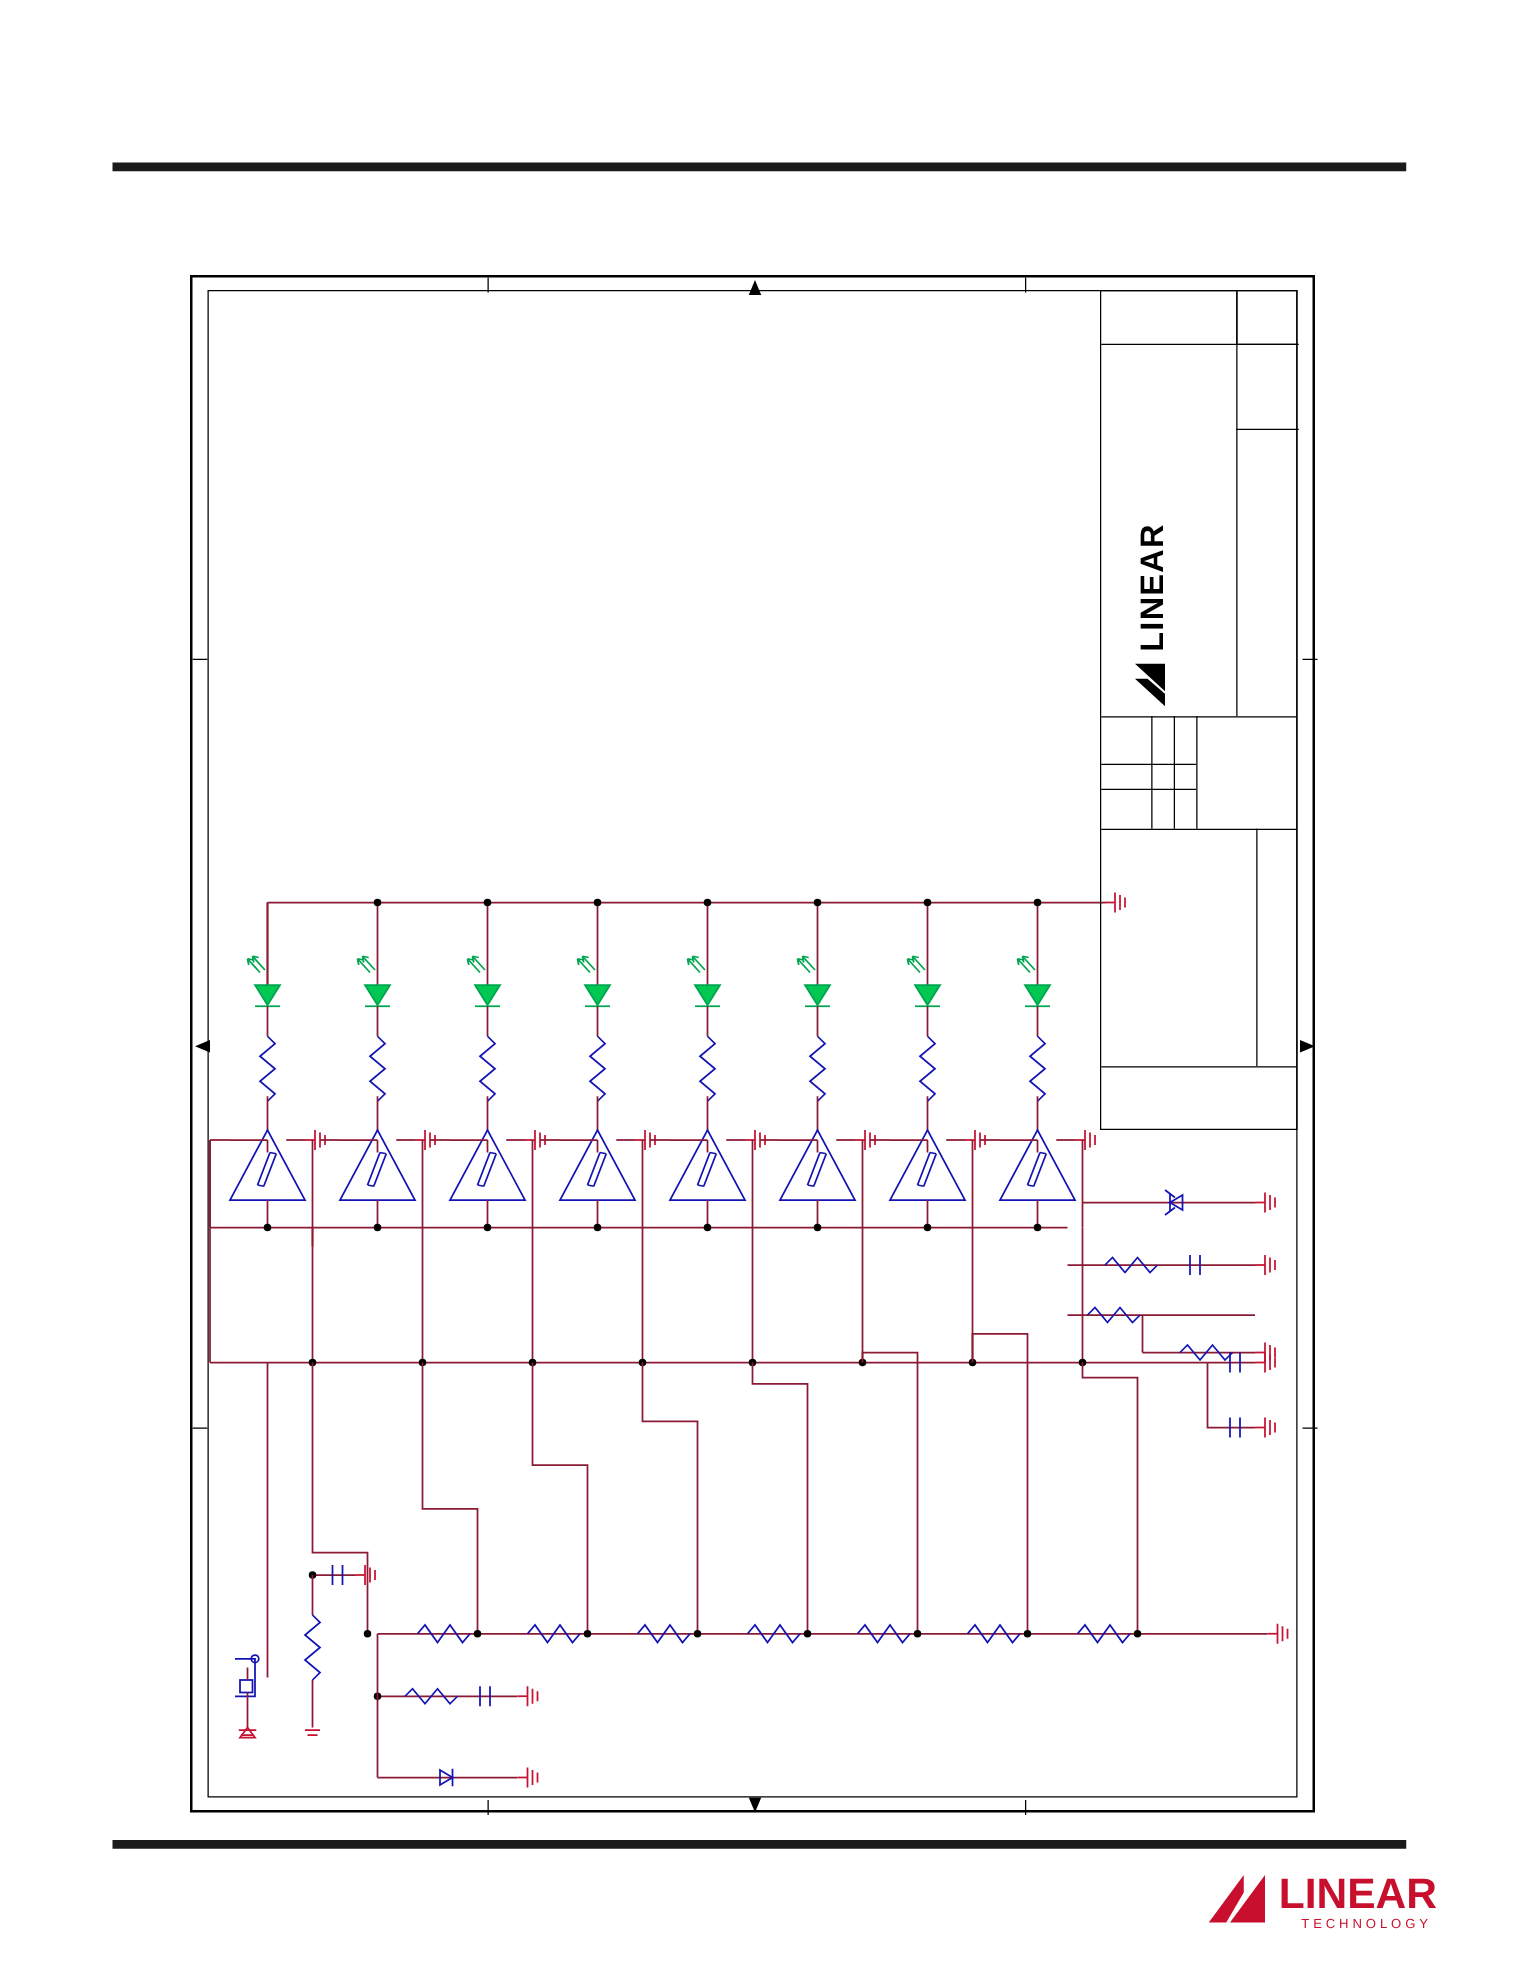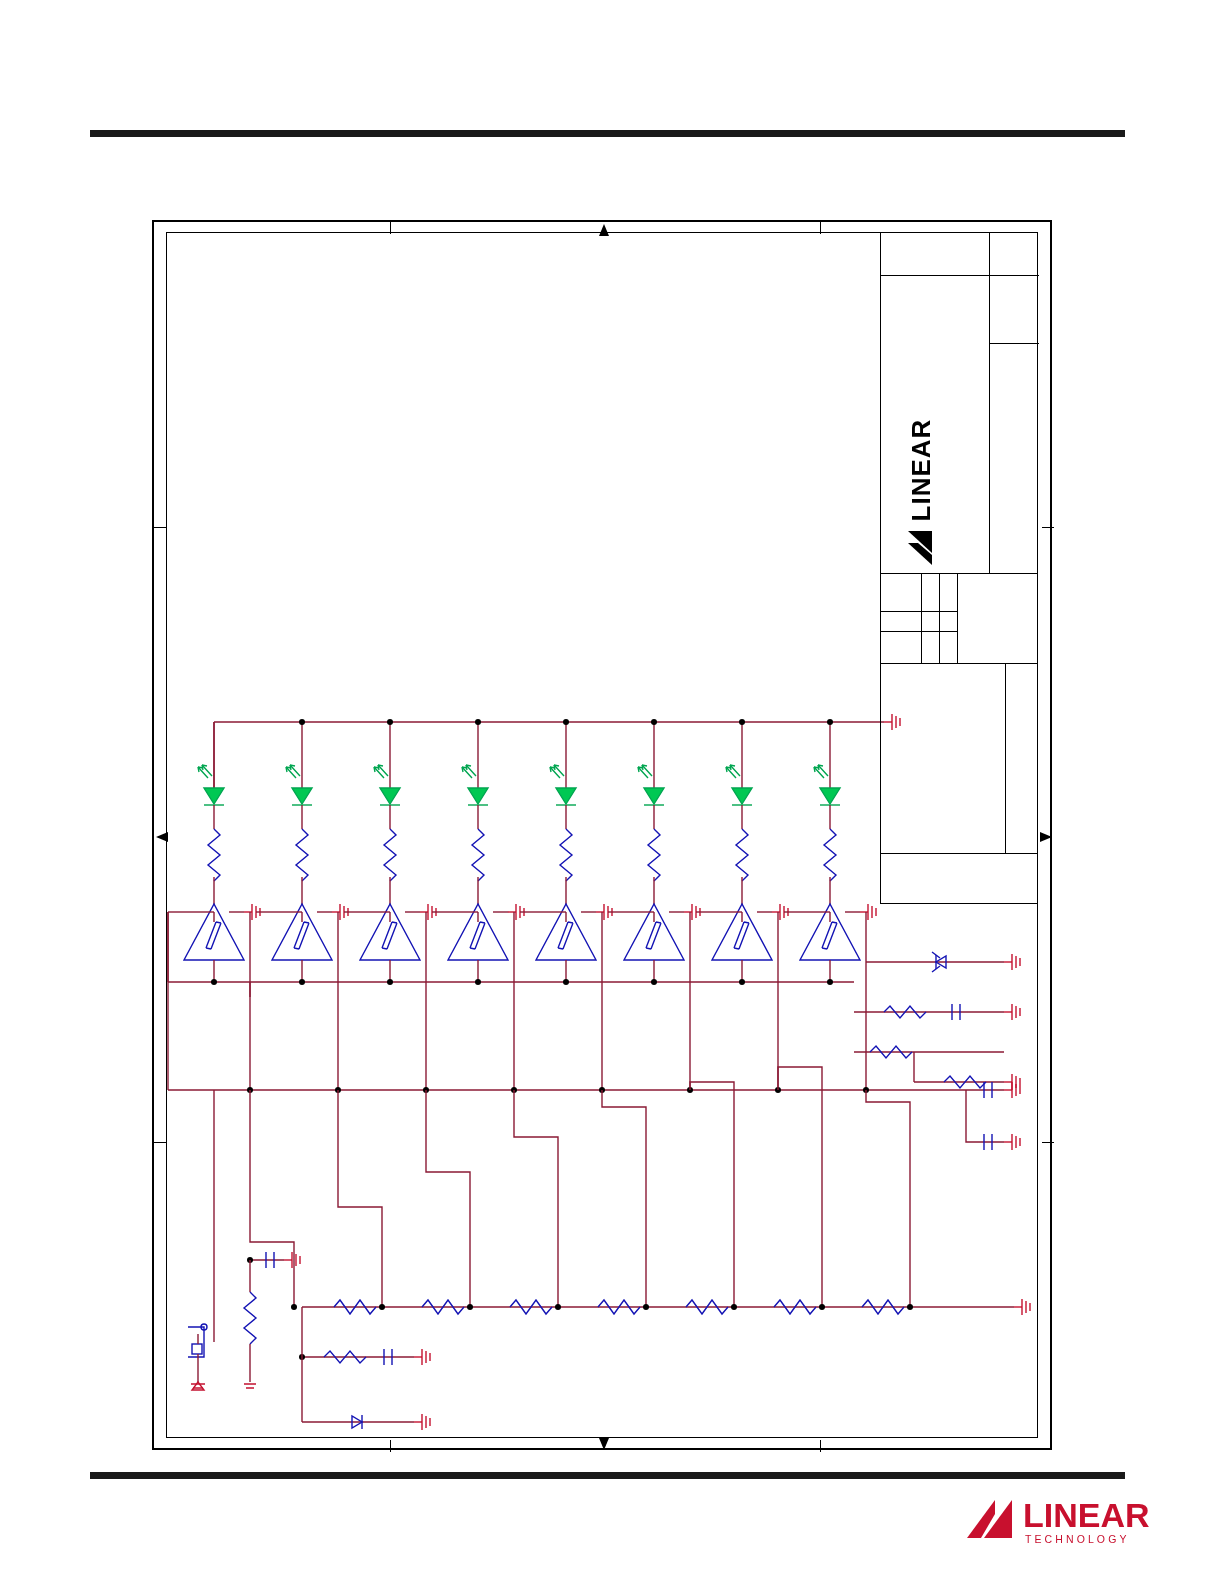--- a/index.html
+++ b/index.html
@@ -116,21 +116,21 @@
     font-size: 34px;
     color: #c8102e;
     letter-spacing: 0px;
   }
   .brand-sub {
     font-family: "Liberation Sans", sans-serif;
     font-size: 10.5px;
     color: #c8102e;
     letter-spacing: 3.1px;
     margin-top: 2px;
-    margin-left: 2px;
+    margin-left: 18px;
   }
 
   svg.schem {
     position: absolute;
     left: 0; top: 0;
     width: 900px;
     height: 1230px;
     overflow: visible;
   }
   .w { stroke: #8b1a35; stroke-width: 1.4; fill: none; }

